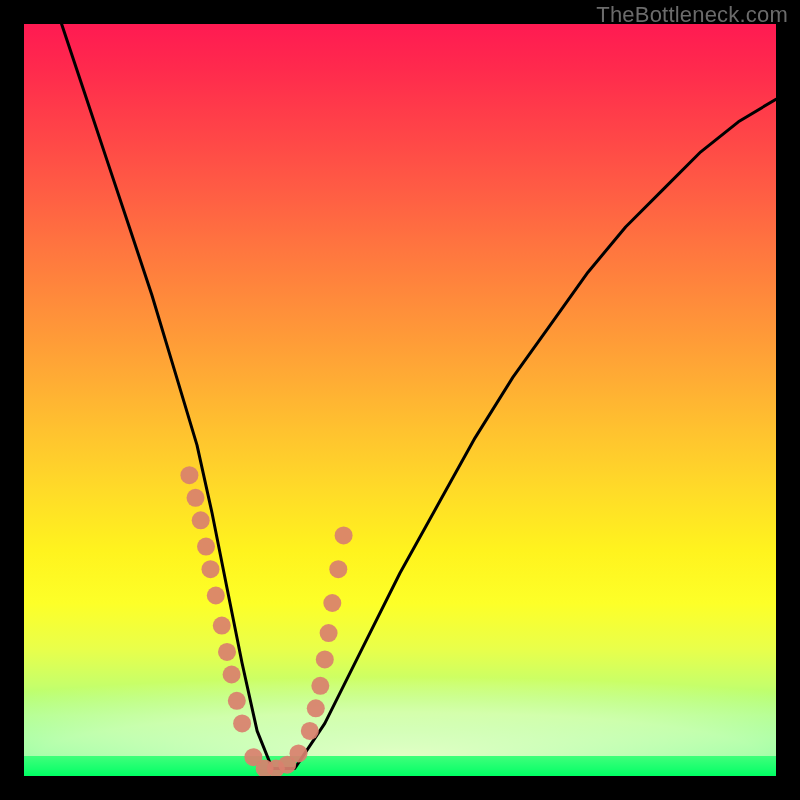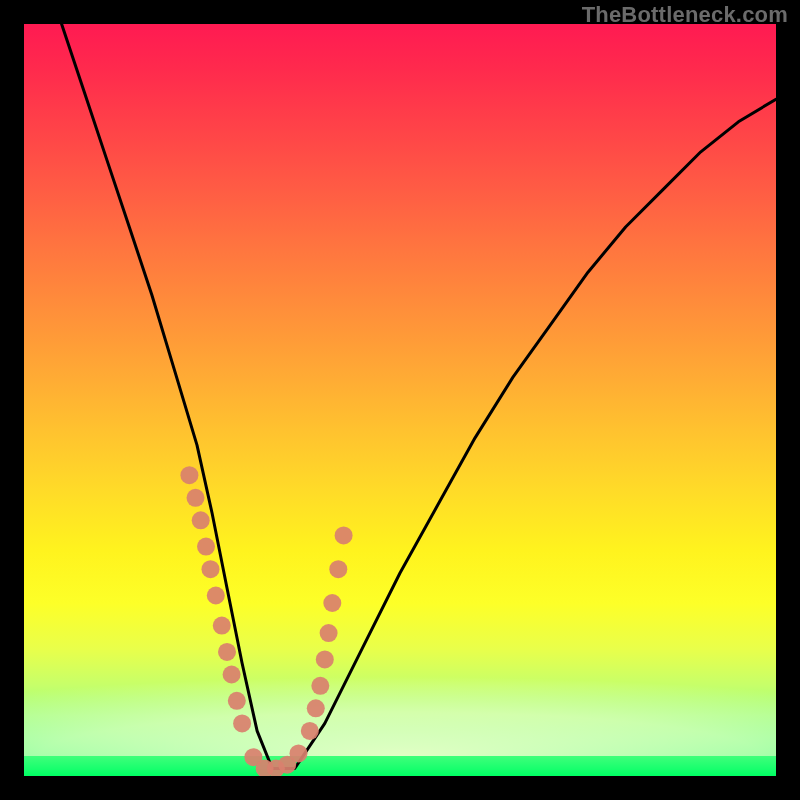--- a/index.html
+++ b/index.html
@@ -65,21 +65,21 @@
       rgba(255,255,210,0.0) 72%
     );
     pointer-events: none;
   }
   .watermark {
     position: absolute;
     top: 2px;
     right: 12px;
     color: #6b6b6b;
     font-size: 22px;
-    font-weight: 700;
+    font-weight: 400;
     letter-spacing: 0.2px;
     user-select: none;
   }
   svg.curves {
     position: absolute;
     inset: 0;
   }
 </style>
 </head>
 <body>

